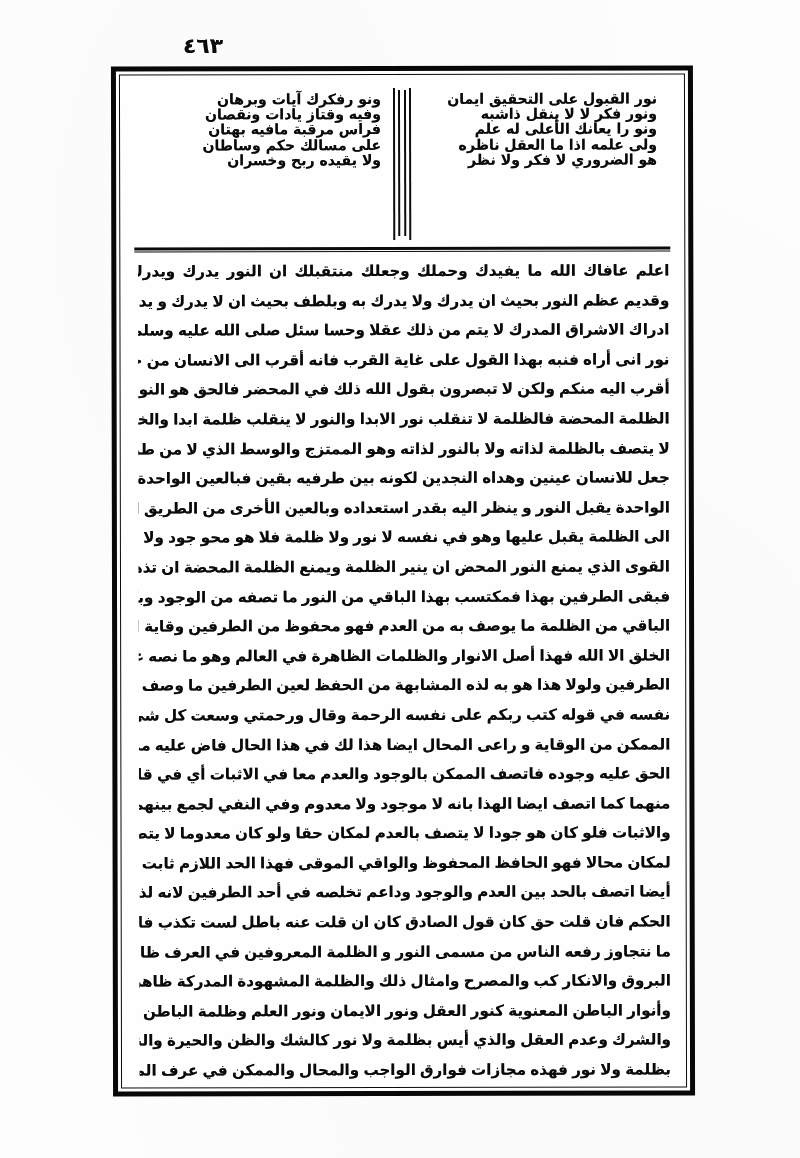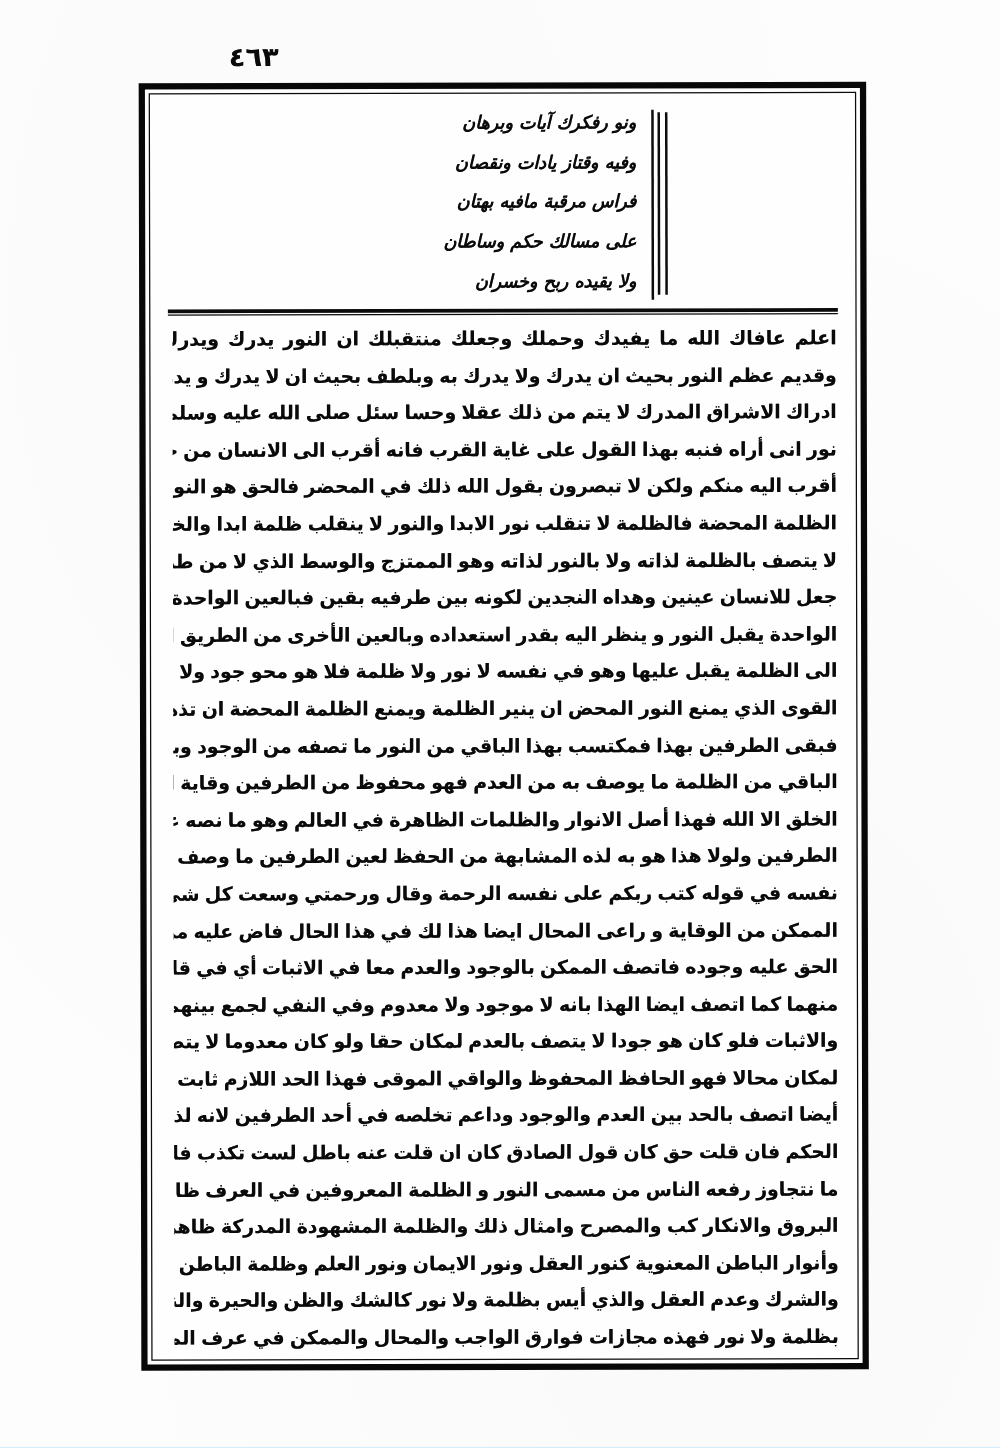--- a/index.html
+++ b/index.html
@@ -87,24 +87,23 @@
     justify-content: center;
     gap: 0px;
     height: 152px;
     margin: 2px 0 0 0;
   }
 
   .verse-column {
     box-sizing: border-box;
     display: flex;
     flex-direction: column;
-    justify-content: space-between;
+    justify-content: flex-start;
     padding: 4px 8px 6px 8px;
     width: 256px;
-    font-style: italic;
   }
   .verse-column.right-col {
     border-left: 2px solid #0d0d0d;
     padding-left: 12px;
   }
   .verse-column.left-col {
     border-right: 2px solid #0d0d0d;
     padding-right: 12px;
   }
   
@@ -183,20 +182,27 @@
 
   <div id="paper-texture"></div>
 
   <div id="folio-number">٤٦٣</div>
 
   <div id="text-frame">
     <div id="frame-inner">
 
       <div id="verse-block">
 
+        <div class="verse-column right-col">
+          <div class="verse-line">نور القبول على التحقيق ايمان</div>
+          <div class="verse-line">ونور فكر لا لا ينقل ذاشبه</div>
+          <div class="verse-line">ونو را يعانك الأعلى له علم</div>
+          <div class="verse-line">ولى علمه اذا ما العقل ناظره</div>
+          <div class="verse-line">هو الضروري لا فكر ولا نظر</div>
+        </div>
 
         <div id="verse-gutter">
           <span></span>
           <span></span>
         </div>
 
         <div class="verse-column left-col">
           <div class="verse-line">ونو رفكرك آيات وبرهان</div>
           <div class="verse-line">وفيه وقتاز يادات ونقصان</div>
           <div class="verse-line">فراس مرقبة مافيه بهتان</div>

